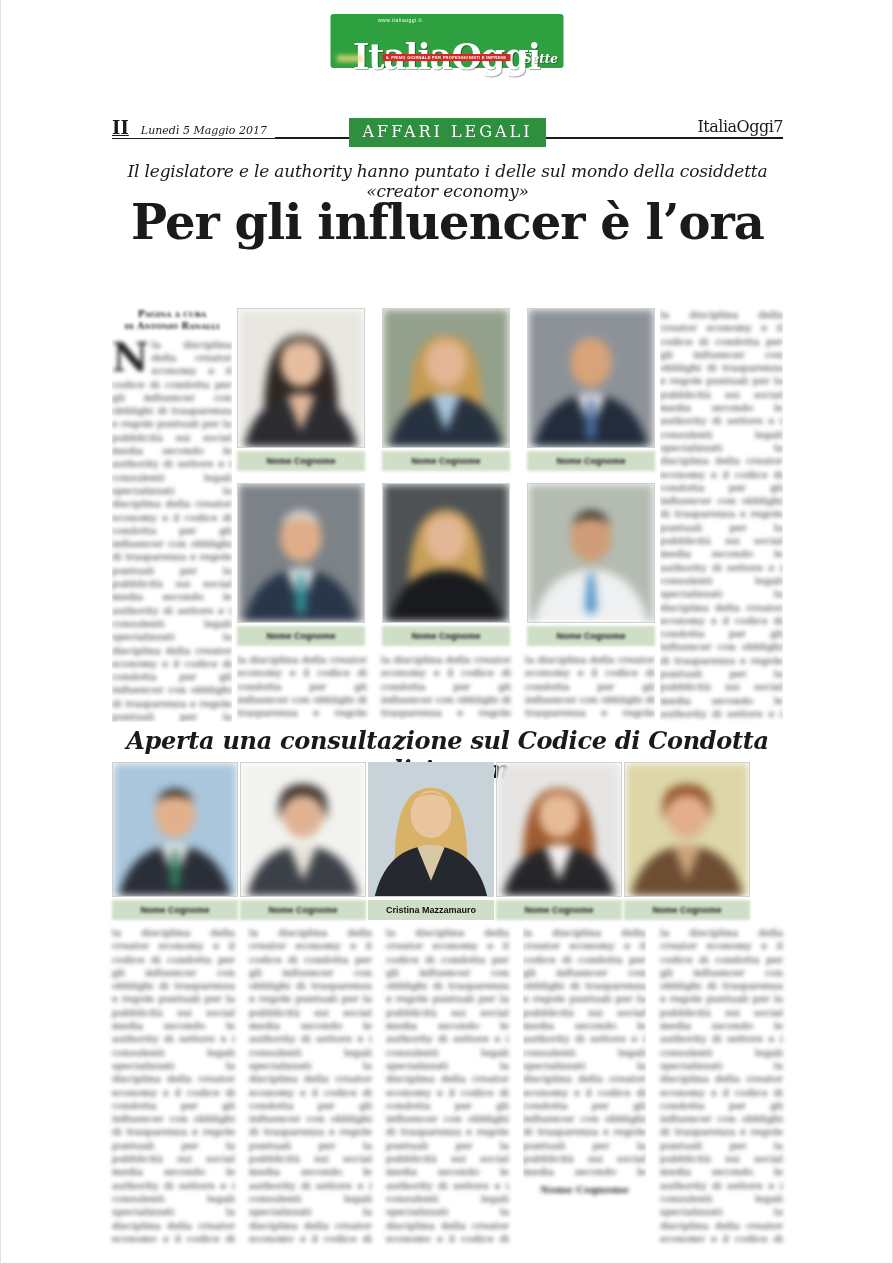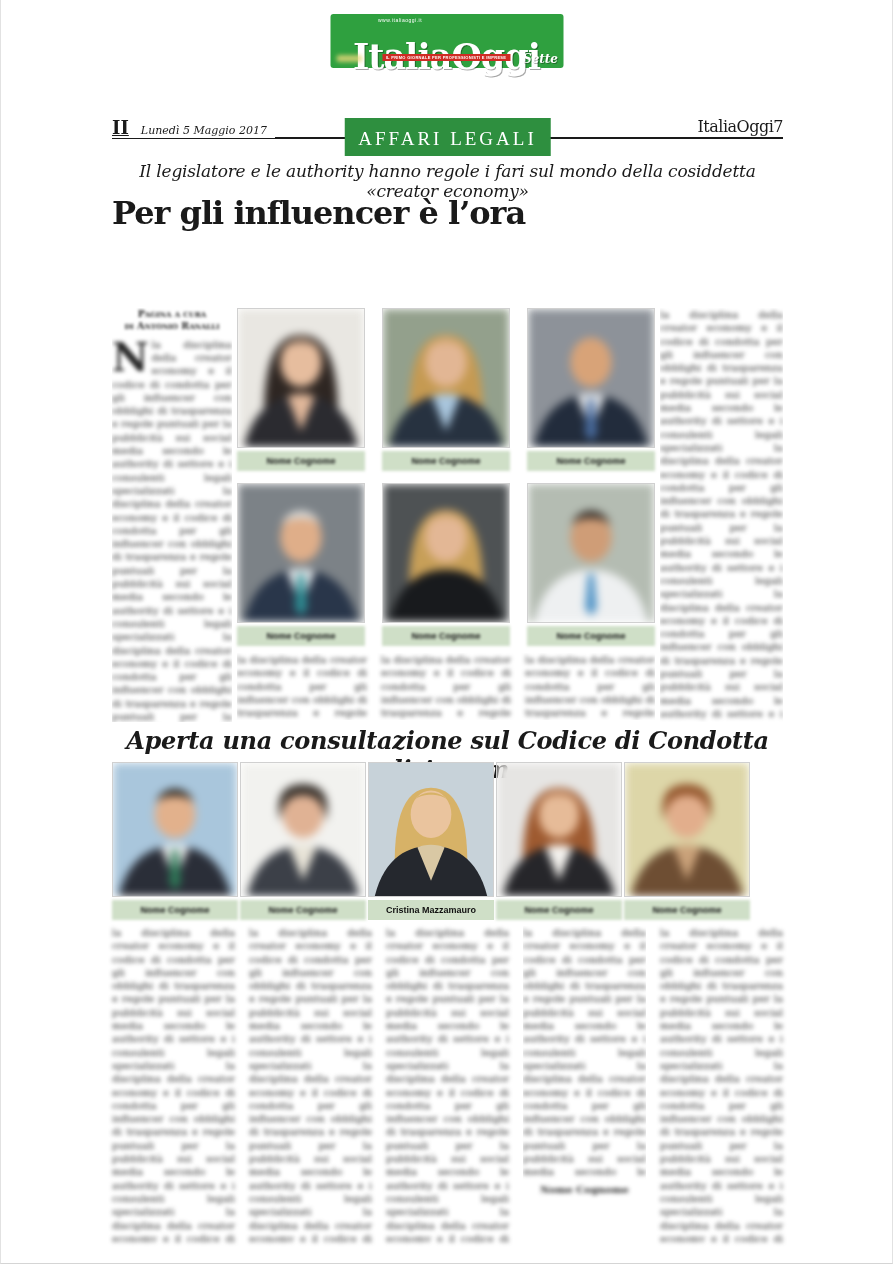--- a/index.html
+++ b/index.html
@@ -28,30 +28,30 @@
   .logo-script{position:absolute; left:6px; bottom:6px; width:26px; height:7px;
                background:#e8d87a; border-radius:3px; filter:blur(2px); opacity:.8;}
 
   
   .pagebar{position:absolute; top:117px; width:100%; height:40px;}
   .pagebar .rule{position:absolute; left:0; right:0; top:20px; border-top:2px solid var(--ink);}
   .pb-left{position:absolute; left:0; top:0; display:flex; align-items:baseline; gap:12px; background:#fff; padding-right:8px;}
   .pb-num{font-weight:bold; font-size:18px;text-decoration:underline;}
   .pb-date{font-style:italic; font-size:11px;}
   .pb-section{position:absolute; left:50%; transform:translateX(-50%); top:1px;
-              background:var(--green); color:#fff; font-size:19px; letter-spacing:3px;
-              padding:10px 14px 6px; z-index:2; white-space:nowrap;font-family:Liberation Serif, serif;}
+              background:var(--green); color:#fff; font-size:16px; letter-spacing:3px;
+              padding:4px 14px 6px; z-index:2; white-space:nowrap;}
   .pb-brand{position:absolute; right:0; top:0; background:#fff; padding-left:10px;
             font-weight:normal; font-size:16px; letter-spacing:-.5px;}
 
   
   .kicker{position:absolute; top:161px; width:100%; text-align:center; font-style:italic;
           font-size:17px; letter-spacing:-.2px;}
-  .headline{position:absolute; top:196px; width:100%; font-weight:bold;
-            font-size:32px; line-height:1.12; letter-spacing:-1px;}
+  .headline{position:absolute; top:196px; width:100%; text-align:center; font-weight:bold;
+            font-size:48px; line-height:1.12; letter-spacing:-1px;}
   .s2-headline{position:absolute; top:726px; width:100%; text-align:center; font-weight:bold;
                font-style:italic; font-size:24px; letter-spacing:-.3px;}
 
   
   .a1{position:absolute; top:308px; width:100%; height:414px; display:flex; gap:5px;}
   .colL{width:120px; height:100%; overflow:hidden;}
   .mid{width:418px;}
   .colR{flex:1; height:100%; overflow:hidden;}
   .byline{font-variant:small-caps; font-weight:bold; font-size:9.5px; text-align:center;
           color:#222; filter:blur(1.6px); line-height:1.3;}
@@ -100,21 +100,21 @@
     <div class="pagebar">
       <div class="rule"></div>
       <div class="pb-left">
         <span class="pb-num">II</span>
         <span class="pb-date">Lunedì 5 Maggio 2017</span>
       </div>
       <div class="pb-section">AFFARI LEGALI</div>
       <div class="pb-brand">ItaliaOggi7</div>
     </div>
 
-    <div class="kicker">Il legislatore e le authority hanno regole i fari sul mondo della cosiddetta «creator economy»</div>
+    <div class="kicker">Il legislatore e le authority hanno puntato i delle sul mondo della cosiddetta «creator economy»</div>
     <div class="headline">
       <div>Per gli influencer è l’ora</div>
     </div>
 
     <div class="a1">
       <div class="colL">
         <div class="byline-wrap">
           <div class="byline">Pagina a cura</div>
           <div class="byline">di Antonio Ranalli</div>
         </div>

